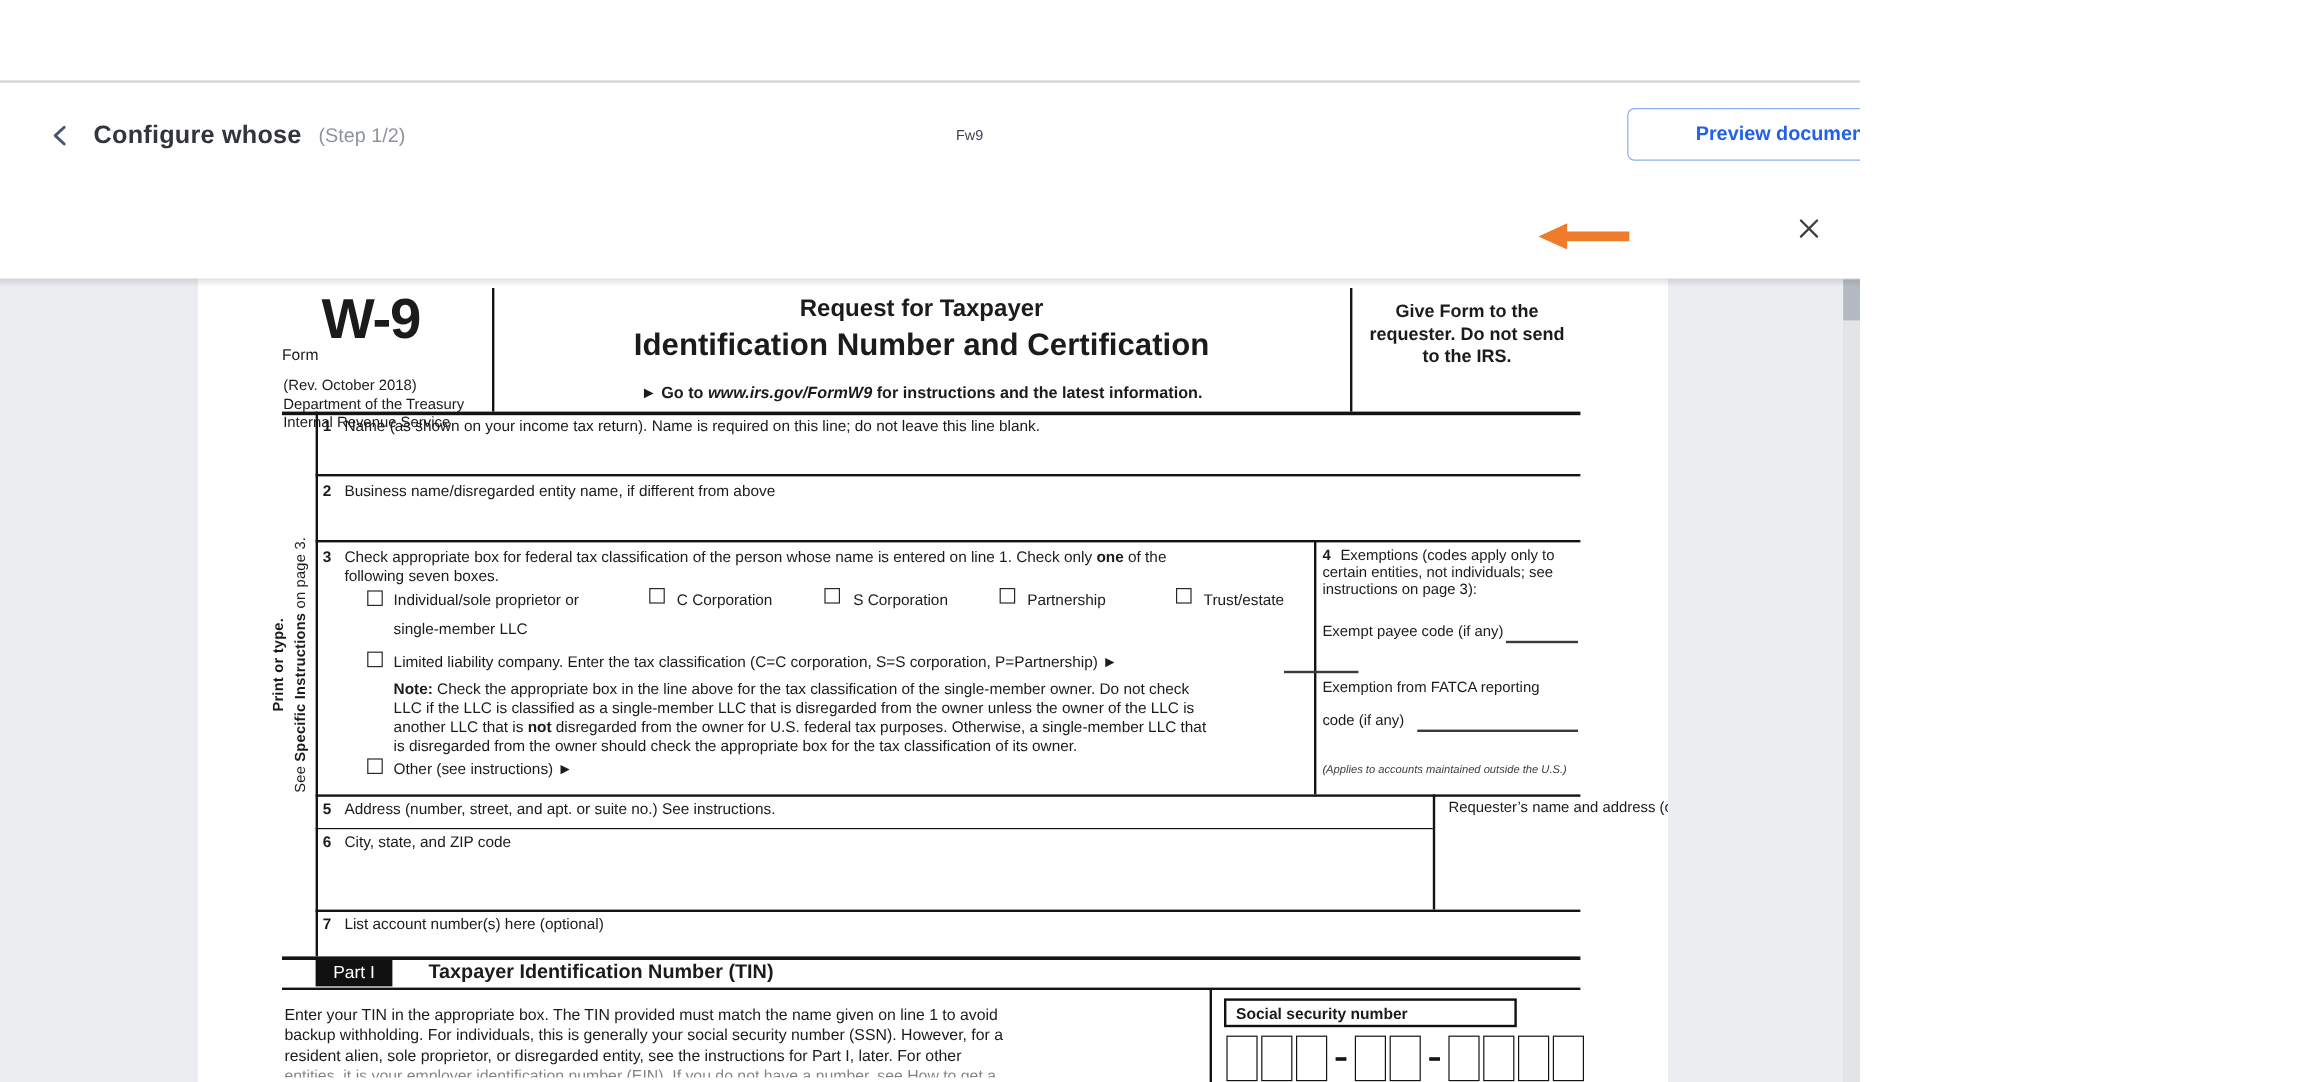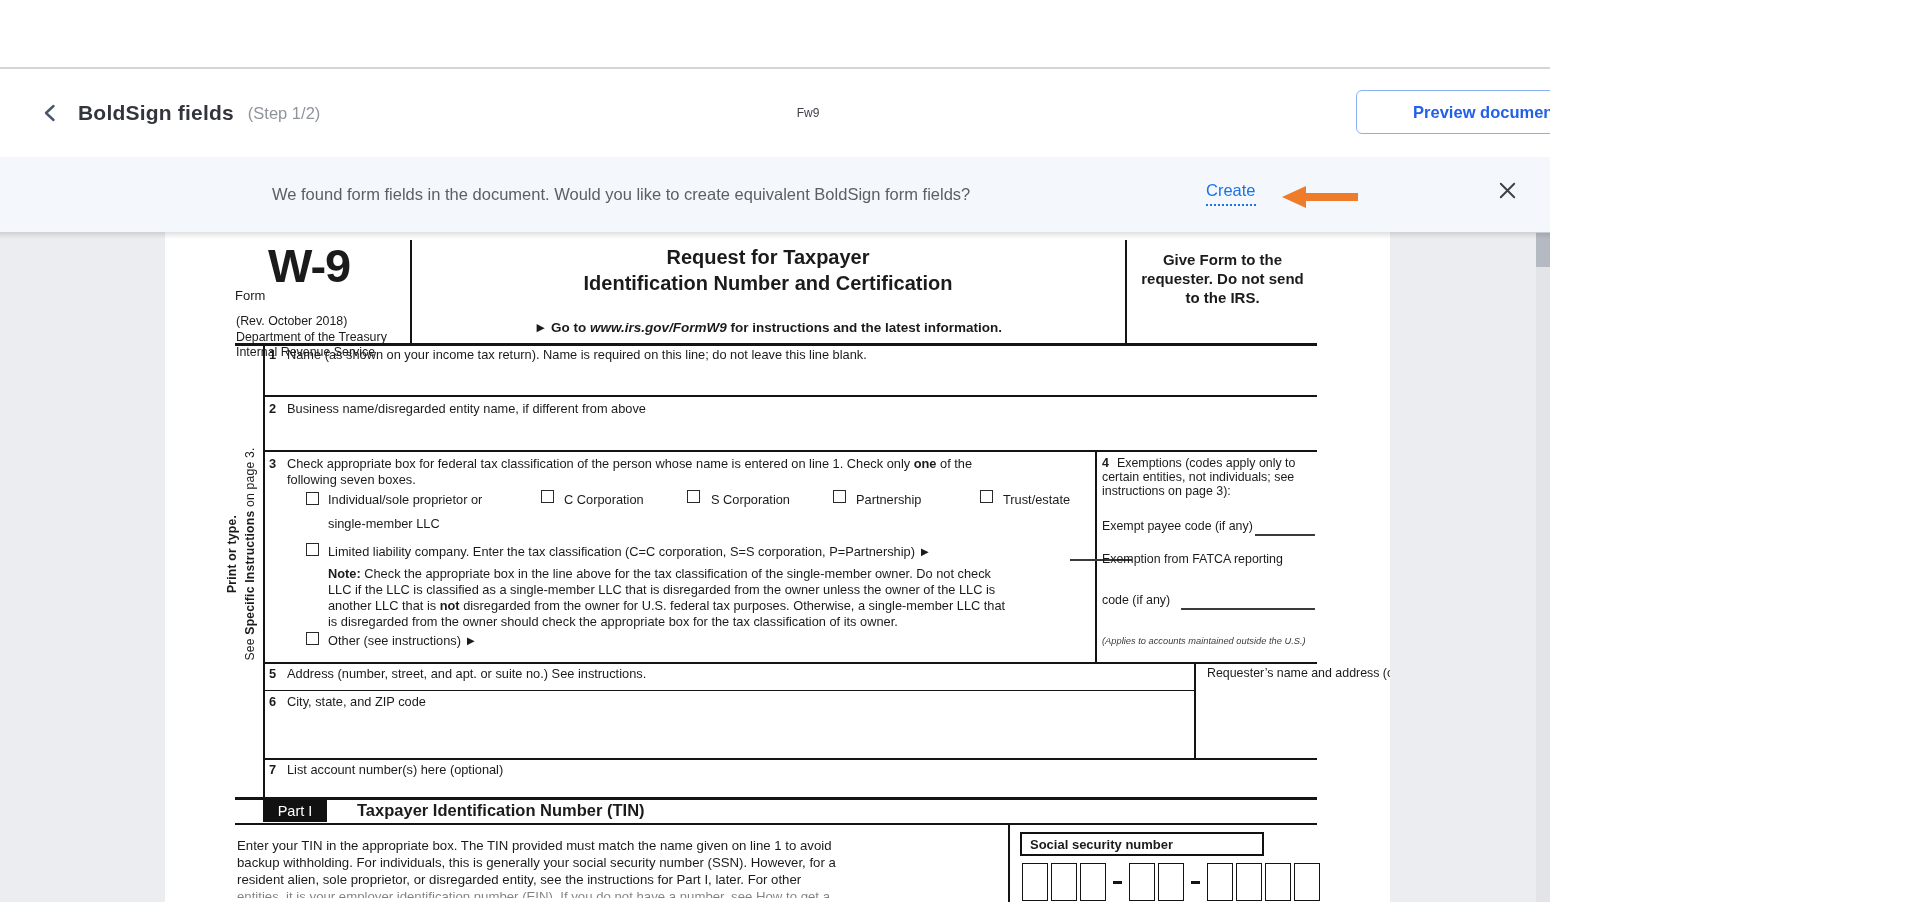--- a/index.html
+++ b/index.html
@@ -53,30 +53,26 @@
   <div class="abs top-strip"></div>
   <div class="abs top-divider"></div>
 
   <div class="abs hdr"></div>
   <div class="abs hdr-left">
     <span class="back-btn">
       <svg width="24" height="24" viewBox="0 0 24 24">
         <polyline points="14.5,5 7,12 14.5,19" fill="none" stroke="#49566a" stroke-width="2.4" stroke-linecap="round" stroke-linejoin="round"></polyline>
       </svg>
     </span>
-    <span class="hdr-title">BoldSign fields</span>
+    <span class="hdr-title">Configure whose</span>
     <span class="hdr-step">(Step 1/2)</span>
   </div>
   <div class="abs doc-name">Fw9</div>
   <div class="abs preview-btn">Preview document</div>
 
-  <div class="abs banner">
-    <div class="abs banner-msg">We found form fields in the document. Would you like to create equivalent BoldSign form fields?</div>
-    <div class="abs create-link">Create</div>
-  </div>
   <svg class="abs arrow-icon" viewBox="0 0 76 22">
     <path d="M24 0 L0 11 L24 22 L24 15 L76 15 L76 7 L24 7 Z" fill="#ee7c2b"></path>
   </svg>
   <div class="abs close-btn">
     <svg width="23" height="23" viewBox="0 0 24 24">
       <path d="M5 5 L19 19 M19 5 L5 19" stroke="#3c4043" stroke-width="2" stroke-linecap="round"></path>
     </svg>
   </div>
 
   <div class="abs viewer">
@@ -86,21 +82,21 @@
 
     <div class="abs page">
 
       <div class="w9t" style="left:70px;top:56px;font-size:13px;">Form</div>
       <div class="w9t b" style="left:103px;top:6px;font-size:47px;letter-spacing:-1px;">W-9</div>
       <div class="w9s" style="left:71px;top:82px;">(Rev. October 2018)</div>
       <div class="w9s" style="left:71px;top:98px;">Department of the Treasury</div>
       <div class="w9s" style="left:71px;top:113px;">Internal Revenue Service</div>
       <div class="ln" style="left:245px;top:8px;width:2px;height:103px;"></div>
       <div class="w9t b" style="left:250px;top:14px;width:706px;text-align:center;font-size:20px;white-space:normal;">Request for Taxpayer</div>
-      <div class="w9t b" style="left:250px;top:40px;width:706px;text-align:center;font-size:20px;white-space:normal;">Identification Number and Certification</div>
+      <div class="w9t b" style="left:250px;top:40px;width:706px;text-align:center;font-size:26px;white-space:normal;">Identification Number and Certification</div>
       <div class="w9t b" style="left:250px;top:88px;width:706px;text-align:center;font-size:13.5px;white-space:normal;"><span>► Go to </span><span style="font-style:italic;">www.irs.gov/FormW9</span><span> for instructions and the latest information.</span></div>
       <div class="ln" style="left:960px;top:8px;width:2px;height:103px;"></div>
       <div class="w9t b" style="left:975px;top:18px;width:165px;font-size:15px;line-height:19px;white-space:normal;text-align:center;">Give Form to the requester. Do not send to the IRS.</div>
       <div class="ln" style="left:70px;top:111px;width:1082px;height:2.5px;"></div>
 
       <div class="side-rot">
         <div class="b">Print or type.</div>
         <div><span>See </span><span class="b">Specific Instructions</span><span> on page 3.</span></div>
       </div>
 
@@ -147,21 +143,21 @@
 
       <div class="cb" style="left:141px;top:400px;"></div>
       <div class="w9t" style="left:163px;top:401px;">Other (see instructions) ►</div>
 
       <div class="w9s b" style="left:937px;top:224px;">4</div>
       <div class="w9s" style="left:952px;top:224px;">Exemptions (codes apply only to</div>
       <div class="w9s" style="left:937px;top:238px;">certain entities, not individuals; see</div>
       <div class="w9s" style="left:937px;top:252px;">instructions on page 3):</div>
       <div class="w9s" style="left:937px;top:287px;">Exempt payee code (if any)</div>
       <div class="ul" style="left:1090px;top:302px;width:60px;"></div>
-      <div class="w9s" style="left:937px;top:320px;">Exemption from FATCA reporting</div>
+      <div class="w9s" style="left:937px;top:334px;">Exemption from FATCA reporting</div>
       <div class="w9s" style="left:937px;top:361px;">code (if any)</div>
       <div class="ul" style="left:1016px;top:376px;width:134px;"></div>
       <div class="w9s" style="left:937px;top:404px;font-size:9.3px;font-style:italic;color:#3d3d3d;">(Applies to accounts maintained outside the U.S.)</div>
 
       <div class="w9t b" style="left:104px;top:434px;">5</div>
       <div class="w9t" style="left:122px;top:434px;">Address (number, street, and apt. or suite no.) See instructions.</div>
       <div class="w9t" style="left:1042px;top:434px;font-size:12.4px;">Requester’s name and address (optional)</div>
       <div class="w9t b" style="left:104px;top:462px;">6</div>
       <div class="w9t" style="left:122px;top:462px;">City, state, and ZIP code</div>
       <div class="w9t b" style="left:104px;top:530px;">7</div>

